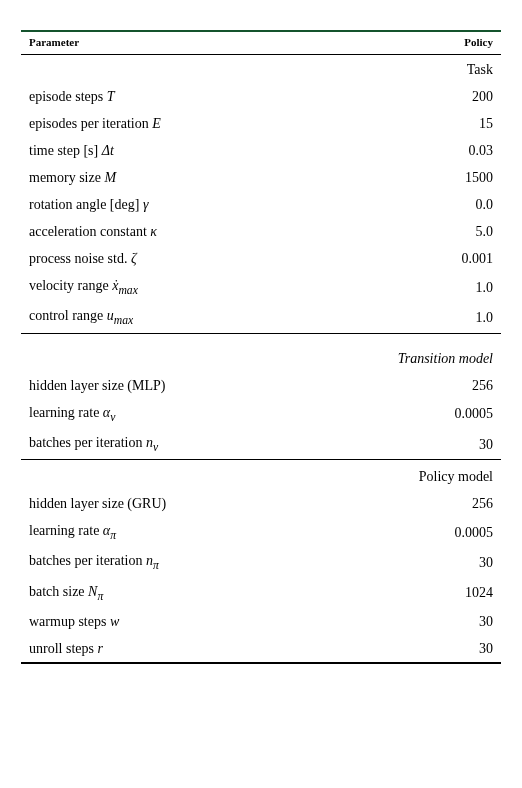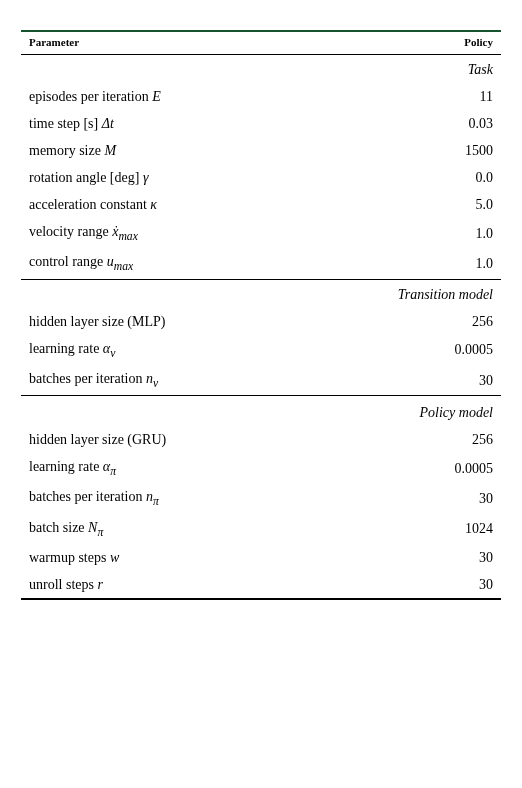--- a/index.html
+++ b/index.html
@@ -67,67 +67,75 @@
 <div class="table-container">
   <table>
     <thead>
       <tr>
         <th>Parameter</th>
         <th>Policy</th>
       </tr>
     </thead>
     <tbody id="table-body">
     <tr class="">
-          <td colspan="2" style="font-style: italic; padding-top: 4px;">Task</td>
+          <td colspan="2" style="padding-top: 4px;">Task</td>
+        </tr>
+        <tr>
+          <td>episode steps <span class="math">T</span></td>
+          <td>200</td>
         </tr>
         <tr>
           <td>episodes per iteration <span class="math">E</span></td>
-          <td>11</td>
+          <td>15</td>
         </tr>
         <tr>
           <td>time step [s] <span class="math">Δt</span></td>
           <td>0.03</td>
         </tr>
         <tr>
           <td>memory size <span class="math">M</span></td>
           <td>1500</td>
         </tr>
         <tr>
           <td>rotation angle [deg] <span class="math">γ</span></td>
           <td>0.0</td>
         </tr>
         <tr>
           <td>acceleration constant <span class="math">κ</span></td>
           <td>5.0</td>
         </tr>
         <tr>
+          <td>process noise std. <span class="math">ζ</span></td>
+          <td>0.001</td>
+        </tr>
+        <tr>
           <td>velocity range <span class="math">ẋ<sub>max</sub></span></td>
           <td>1.0</td>
         </tr>
         <tr>
           <td>control range <span class="math">u<sub>max</sub></span></td>
           <td>1.0</td>
         </tr>
         <tr class="section-divider">
-          <td colspan="2" style="font-style: italic; padding-top: 4px;">Transition model</td>
+          <td colspan="2" style="font-style: italic; padding-top: 14px;">Transition model</td>
         </tr>
         <tr>
           <td>hidden layer size (MLP)</td>
           <td>256</td>
         </tr>
         <tr>
           <td>learning rate <span class="math">α<sub>v</sub></span></td>
           <td>0.0005</td>
         </tr>
         <tr>
           <td>batches per iteration <span class="math">n<sub>v</sub></span></td>
           <td>30</td>
         </tr>
         <tr class="section-divider">
-          <td colspan="2" style="font-style: italic; padding-top: 6px;">Policy model</td>
+          <td colspan="2" style="padding-top: 6px;">Policy model</td>
         </tr>
         <tr>
           <td>hidden layer size (GRU)</td>
           <td>256</td>
         </tr>
         <tr>
           <td>learning rate <span class="math">α<sub>π</sub></span></td>
           <td>0.0005</td>
         </tr>
         <tr>

